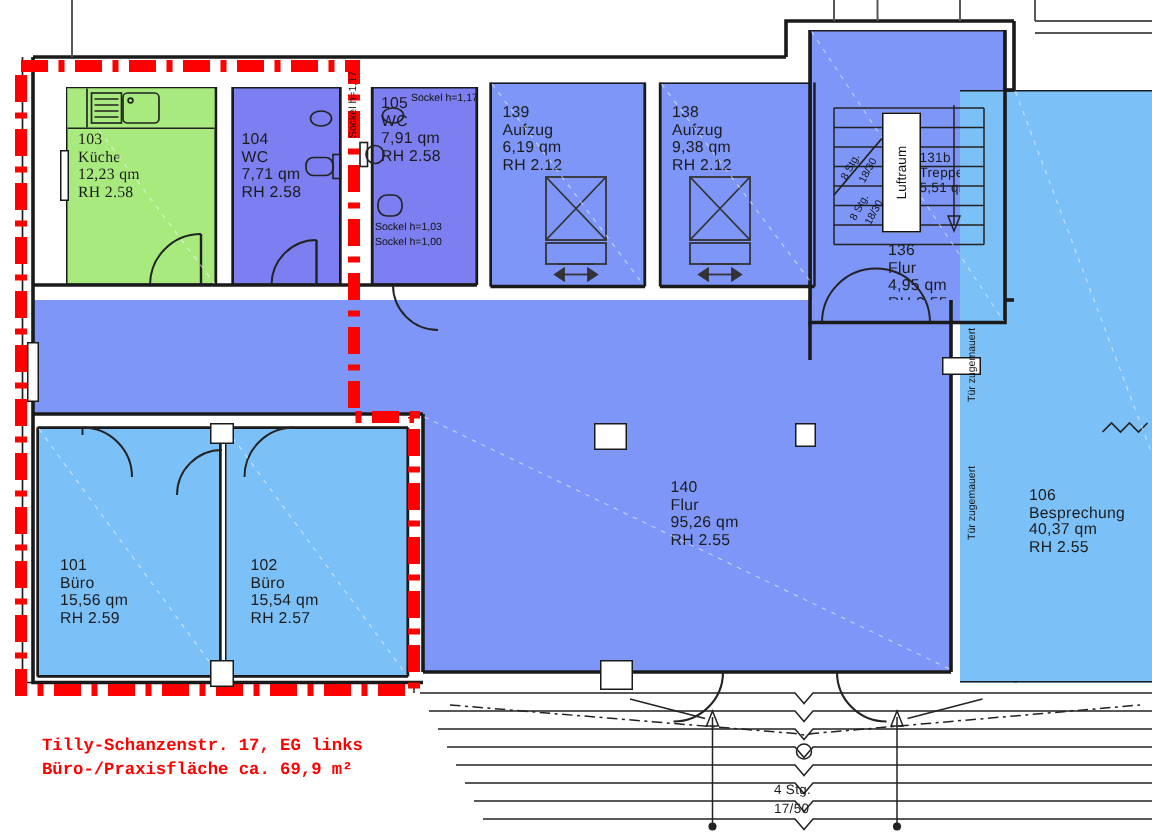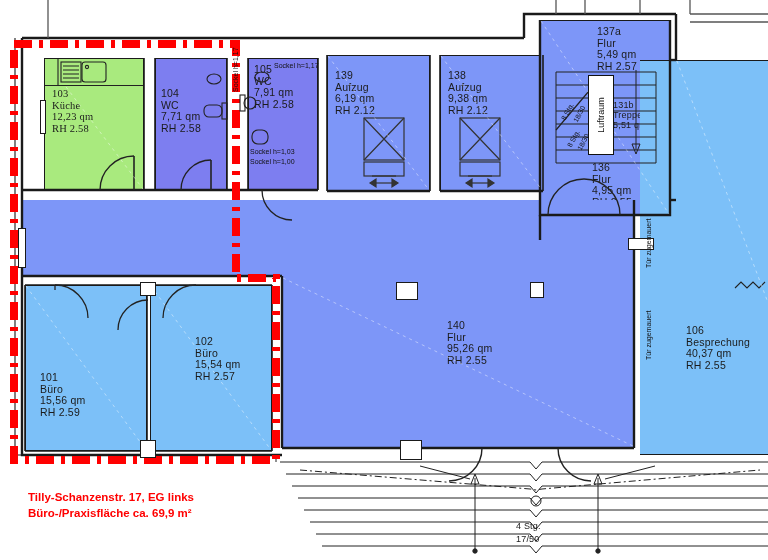--- a/index.html
+++ b/index.html
@@ -17,21 +17,21 @@
   .lbl{position:absolute;color:#1b1b1b;font-size:10.5px;line-height:11.6px;
        white-space:pre;letter-spacing:.2px;}
   .lbl.sm{font-size:9px;line-height:10px;}
   .whitewall{position:absolute;background:#ffffff;border:1.4px solid #1a1a1a;
              box-sizing:border-box;}
 
   svg.ov{position:absolute;left:0;top:0;width:768px;height:560px;
          pointer-events:none;overflow:visible;}
 
   .caption{position:absolute;color:#ff0000;font-weight:bold;font-size:11.5px;
-           line-height:15.5px;white-space:pre;}
+           line-height:15.5px;white-space:pre;font-family:Liberation Mono, monospace;}
 
   .vtxt{position:absolute;font-size:7px;color:#111;white-space:nowrap;
         transform-origin:0 0;}
   .luft{position:absolute;background:#fff;border:1.3px solid #111;
         box-sizing:border-box;display:flex;align-items:center;
         justify-content:center;}
   .luft span{font-size:9px;color:#111;white-space:nowrap;
              transform:rotate(-90deg);}
 </style>
 </head>
@@ -63,24 +63,20 @@
 <span>6,19 qm</span>
 <span>RH 2.12</span></div>
 
   <div class="room fill-corr" style="left:440px;top:55px;width:103px;height:136px;"></div>
   <div class="lbl" style="left:448px;top:70px;"><span>138</span>
 <span>Aufzug</span>
 <span>9,38 qm</span>
 <span>RH 2.12</span></div>
 
   <div class="room fill-corr" style="left:540px;top:20px;width:130px;height:195px;"></div>
-  <div class="lbl" style="left:597px;top:26px;"><span>137a</span>
-<span>Flur</span>
-<span>5,49 qm</span>
-<span>RH 2.57</span></div>
 
   <div class="lbl sm" style="left:613px;top:100px;"><span>131b</span>
 <span>Treppe</span>
 <span>5,51 qm</span></div>
 
   <div class="lbl" style="left:592px;top:162px;"><span>136</span>
 <span>Flur</span>
 <span>4,95 qm</span>
 <span>RH 2.55</span></div>
 
@@ -91,21 +87,21 @@
 <span>95,26 qm</span>
 <span>RH 2.55</span></div>
 
   <div class="room fill-sky" style="left:25px;top:285px;width:122px;height:166px;"></div>
   <div class="lbl" style="left:40px;top:372px;"><span>101</span>
 <span>Büro</span>
 <span>15,56 qm</span>
 <span>RH 2.59</span></div>
 
   <div class="room fill-sky" style="left:150px;top:285px;width:122px;height:166px;"></div>
-  <div class="lbl" style="left:167px;top:336px;margin-left:28px;"><span>102</span>
+  <div class="lbl" style="left:167px;top:372px;"><span>102</span>
 <span>Büro</span>
 <span>15,54 qm</span>
 <span>RH 2.57</span></div>
 
   <div class="room fill-sky" style="left:676px;top:60px;width:92px;height:395px;border-right:none;"></div>
   <div class="lbl" style="left:686px;top:325px;"><span>106</span>
 <span>Besprechung</span>
 <span>40,37 qm</span>
 <span>RH 2.55</span></div>
 

